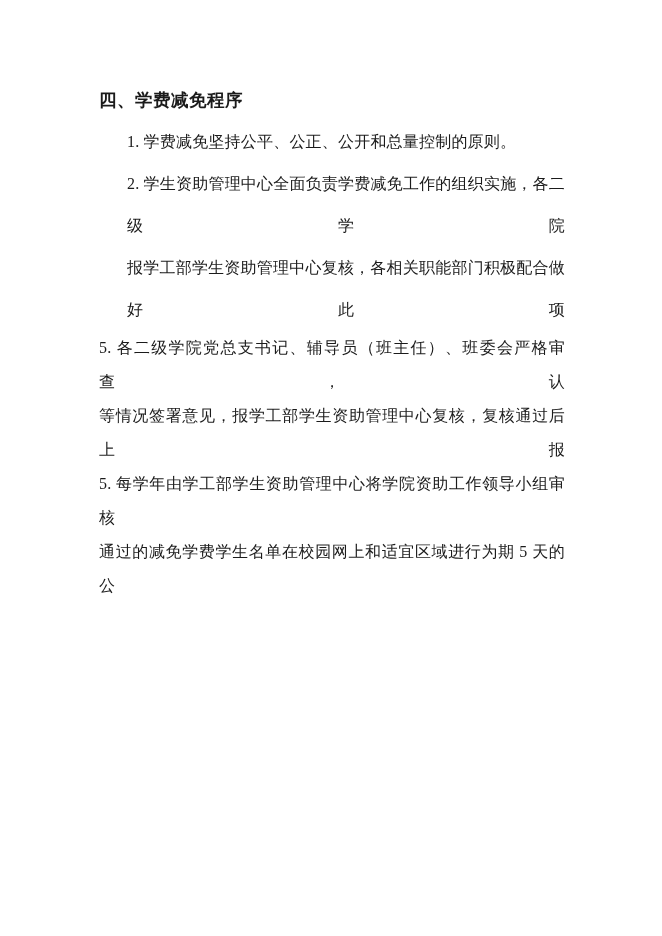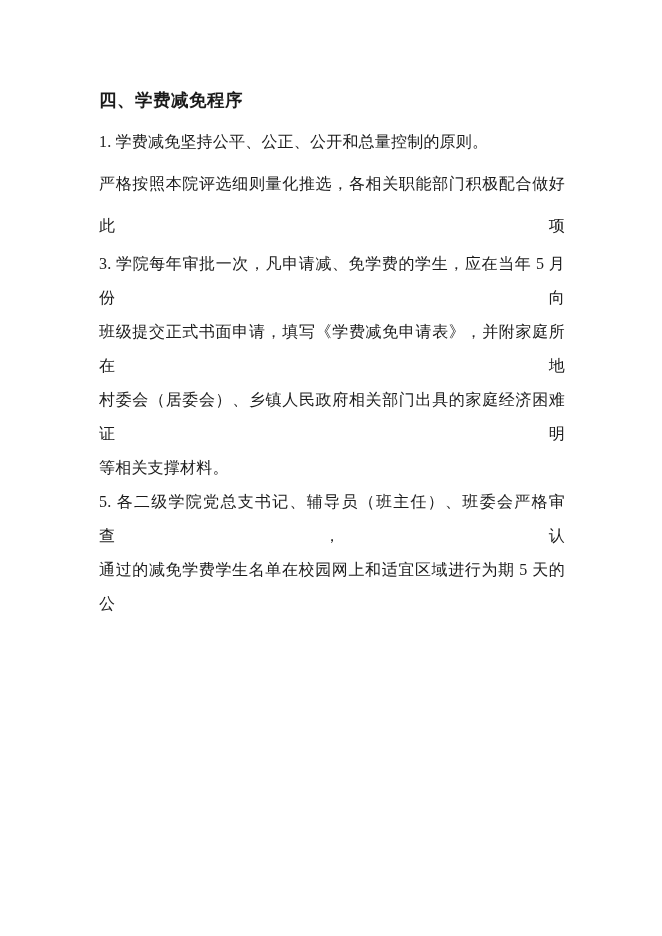--- a/index.html
+++ b/index.html
@@ -28,21 +28,21 @@
     font-size: 17.5px;
     line-height: 42px;
     text-align: left;
     letter-spacing: 0.5px;
   }
   .para { margin: 0; }
   .text-line {
     font-size: 16px;
     letter-spacing: 0.2px;
   }
-  .lh-wide .text-line { line-height: 42px; }
+  .lh-wide .text-line { line-height: 42px; margin-left: 28px; }
   .lh-tight .text-line { line-height: 34px; }
   .sec-heading.lh-wide { line-height: 42px; }
   
   .just {
     text-align: justify;
     text-align-last: justify;
   }
   .last-line {
     text-align: left;
     text-align-last: left;
@@ -51,28 +51,25 @@
 </head>
 <body>
 
 <div class="page">
   <div class="content" id="doc-content">
       <div class="sec-heading lh-wide">四、学费减免程序</div>
       <div class="para lh-wide">
         <div class="text-line last-line">1. 学费减免坚持公平、公正、公开和总量控制的原则。</div>
       </div>
       <div class="para lh-wide">
-        <div class="text-line just">严格按照本院评选细则量化推选，各相关职能部门积极配合做好此项</div>
-      </div>
-      <div class="para lh-tight">
-        <div class="text-line just">3. 学院每年审批一次，凡申请减、免学费的学生，应在当年 5 月份向</div>
-        <div class="text-line just">班级提交正式书面申请，填写《学费减免申请表》，并附家庭所在地</div>
-        <div class="text-line just">村委会（居委会）、乡镇人民政府相关部门出具的家庭经济困难证明</div>
-        <div class="text-line last-line">等相关支撑材料。</div>
+        <div class="text-line just">2. 学生资助管理中心全面负责学费减免工作的组织实施，各二级学院</div>
+        <div class="text-line just">报学工部学生资助管理中心复核，各相关职能部门积极配合做好此项</div>
       </div>
       <div class="para lh-tight">
         <div class="text-line just">5. 各二级学院党总支书记、辅导员（班主任）、班委会严格审查，认</div>
+        <div class="text-line just">等情况签署意见，报学工部学生资助管理中心复核，复核通过后上报</div>
       </div>
       <div class="para lh-tight">
+        <div class="text-line just">5. 每学年由学工部学生资助管理中心将学院资助工作领导小组审核</div>
         <div class="text-line just">通过的减免学费学生名单在校园网上和适宜区域进行为期 5 天的公</div>
       </div>
     </div>
 </div>
 
 </body></html>

